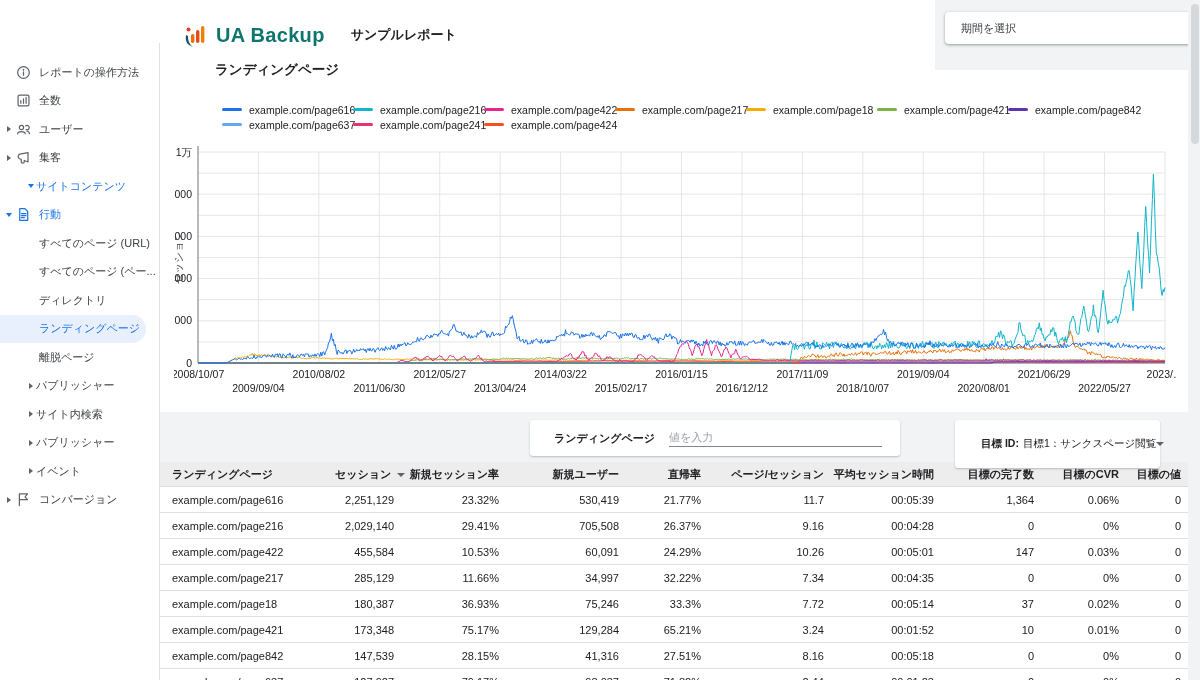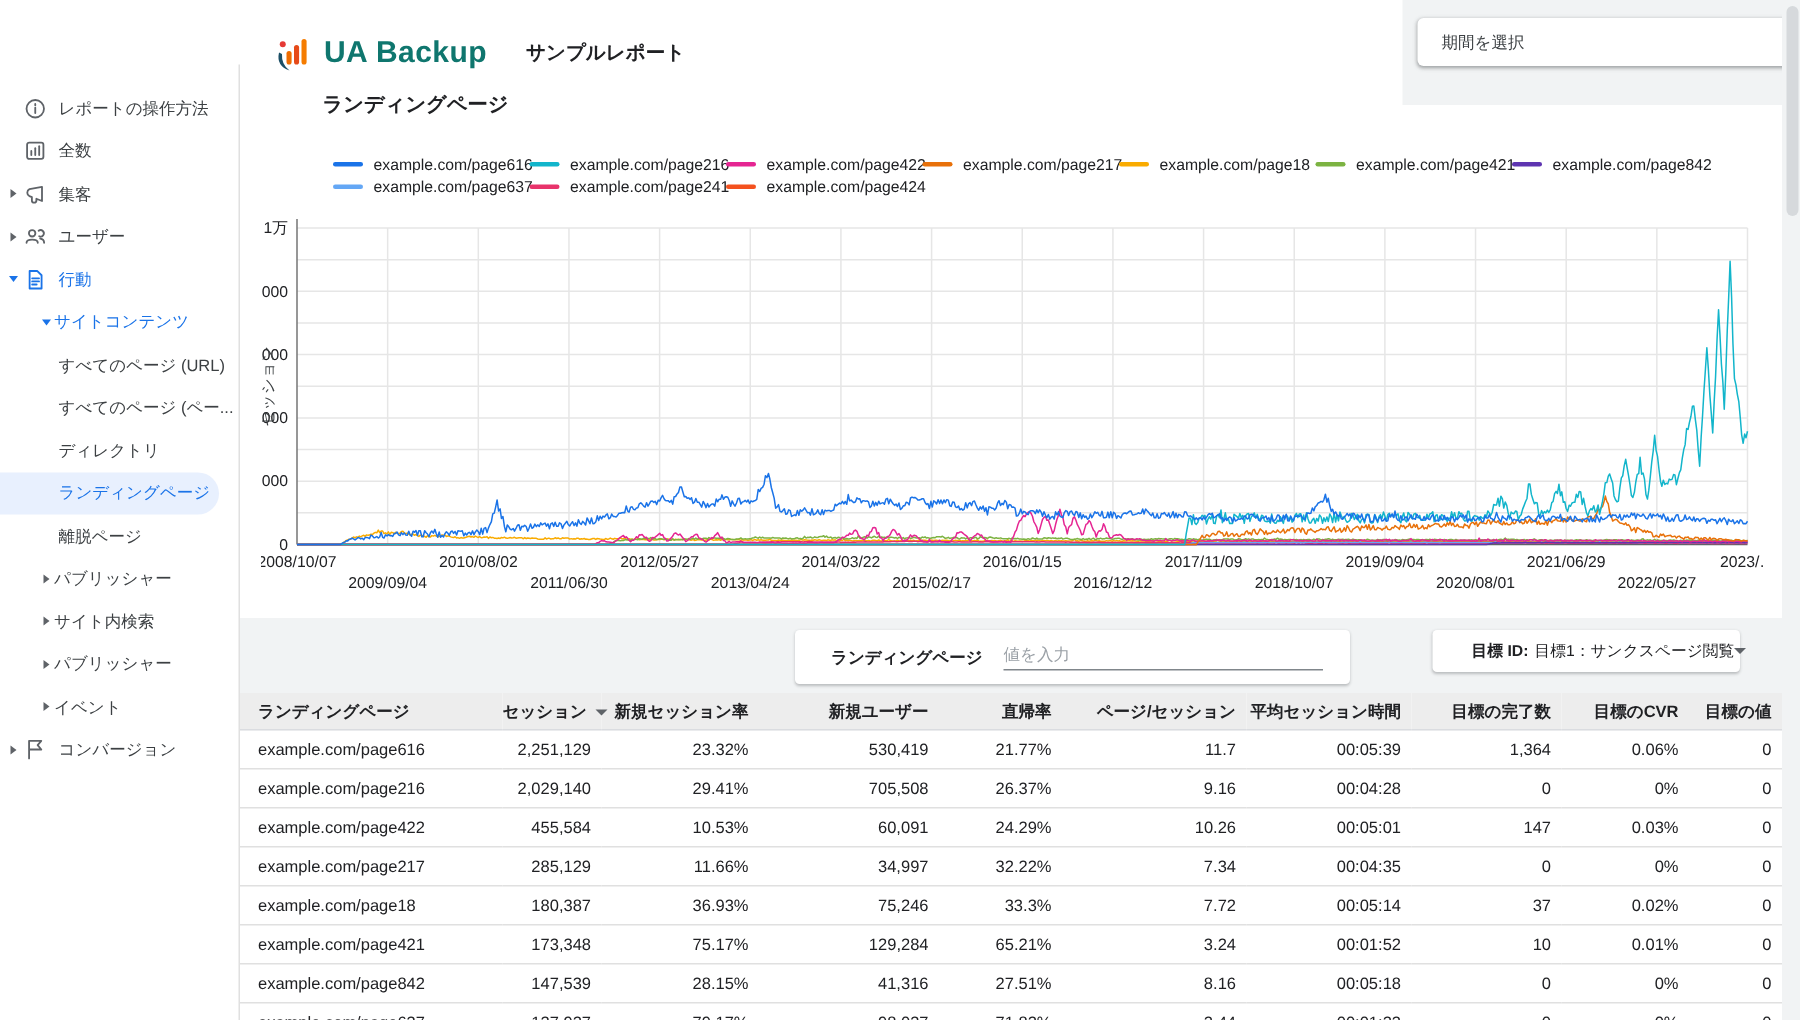--- a/index.html
+++ b/index.html
@@ -43,21 +43,21 @@
   .leg-item{display:flex;align-items:center;font-size:10.5px;color:#202124;cursor:pointer;white-space:nowrap;}
   .leg-swatch{width:20px;height:3px;border-radius:2px;margin-right:7px;flex:0 0 20px;}
   #chart-svg{position:absolute;left:14px;top:40px;}
   
   .filter-card{position:absolute;left:370px;top:8px;width:370px;height:36px;background:#fff;border-radius:3px;
       box-shadow:0 1px 2px rgba(60,64,67,.3);display:flex;align-items:center;box-sizing:border-box;padding:0 18px 0 24px;}
   .f-label{font-size:11px;font-weight:700;color:#202124;margin-right:14px;white-space:nowrap;}
   .f-input{flex:1;border:none;outline:none;border-bottom:1px solid #80868b;font-size:11px;color:#202124;
       padding:2px 0 3px 0;background:transparent;font-family:inherit;}
   .f-input::placeholder{color:#9aa0a6;}
-  .goal-card{position:absolute;left:795px;top:8px;width:205px;height:28px;background:#fff;border-radius:3px;
+  .goal-card{position:absolute;left:795px;top:8px;width:205px;height:48px;background:#fff;border-radius:3px;
       box-shadow:0 1px 2px rgba(60,64,67,.3);display:flex;align-items:center;box-sizing:border-box;
       padding:0 14px 0 26px;font-size:10.5px;color:#202124;cursor:pointer;white-space:nowrap;}
   .g-label{font-weight:700;margin-right:4px;}
   
   .data-table{position:absolute;left:0;top:462px;border-collapse:collapse;table-layout:fixed;width:1028px;font-size:11px;}
   .data-table th{background:#ededed;font-weight:700;color:#202124;height:24px;padding:0 7px 0 0;white-space:nowrap;
       text-align:right;border-bottom:1px solid #dadce0;cursor:pointer;}
   .data-table th:first-child{text-align:left;padding:0 0 0 12px;}
   .data-table td{height:25px;padding:0 7px 0 0;text-align:right;border-bottom:1px solid #e0e0e0;color:#202124;white-space:nowrap;background:#fff;}
   .data-table td:first-child{text-align:left;padding:0 0 0 12px;}
@@ -86,53 +86,53 @@
           <line x1="8" y1="11" x2="8" y2="6.2"></line>
           <line x1="10.8" y1="11" x2="10.8" y2="4.8"></line>
         </svg>
         <span>全数</span>
       </div>
       <div class="side-item lvl0">
         <span class="arr">
           <span class="arr-r"></span>
         </span>
         <svg class="s-icon" viewBox="0 0 16 16" fill="none" stroke="#5f6368" stroke-width="1.3" stroke-linejoin="round" stroke-linecap="round">
-          <path d="M12.8,2.8 v10 l-4,-1.6 v1.2 a1.6,1.6 0 0 1 -3.2,0 v-2.4 l-1.7,-0.7 a2.7,2.7 0 0 1 0,-4.9 z"></path>
-        </svg>
-        <span>集客</span>
-      </div>
-      <div class="side-item lvl0">
-        <span class="arr">
-          <span class="arr-r"></span>
-        </span>
-        <svg class="s-icon" viewBox="0 0 16 16" fill="none" stroke="#5f6368" stroke-width="1.3" stroke-linejoin="round" stroke-linecap="round">
           <circle cx="5.8" cy="5.9" r="2.3"></circle>
           <path d="M1.8,12.6 c0,-3 8,-3 8,0"></path>
           <path d="M10.4,4.1 a2.3,2.3 0 1 1 0.4,3.9"></path>
           <path d="M11.5,9.6 c2.3,0.4 2.8,1.6 2.8,3"></path>
         </svg>
         <span>ユーザー</span>
+      </div>
+      <div class="side-item lvl0">
+        <span class="arr">
+          <span class="arr-r"></span>
+        </span>
+        <svg class="s-icon" viewBox="0 0 16 16" fill="none" stroke="#5f6368" stroke-width="1.3" stroke-linejoin="round" stroke-linecap="round">
+          <path d="M12.8,2.8 v10 l-4,-1.6 v1.2 a1.6,1.6 0 0 1 -3.2,0 v-2.4 l-1.7,-0.7 a2.7,2.7 0 0 1 0,-4.9 z"></path>
+        </svg>
+        <span>集客</span>
+      </div>
+      <div class="side-item lvl1 active">
+        <span class="arr">
+          <span class="arr-d"></span>
+        </span>
+        <span>サイトコンテンツ</span>
       </div>
       <div class="side-item lvl0 active">
         <span class="arr">
           <span class="arr-d"></span>
         </span>
         <svg class="s-icon" viewBox="0 0 16 16" fill="none" stroke="#1a73e8" stroke-width="1.3" stroke-linejoin="round" stroke-linecap="round">
           <path d="M4,1.8 h5.5 l3,3 v9.4 h-8.5 z"></path>
           <line x1="5.8" y1="7" x2="10.7" y2="7"></line>
           <line x1="5.8" y1="9.2" x2="10.7" y2="9.2"></line>
           <line x1="5.8" y1="11.4" x2="9" y2="11.4"></line>
         </svg>
         <span>行動</span>
-      </div>
-      <div class="side-item lvl1 active">
-        <span class="arr">
-          <span class="arr-d"></span>
-        </span>
-        <span>サイトコンテンツ</span>
       </div>
       <div class="side-item lvl2">
         <span>すべてのページ (URL)</span>
       </div>
       <div class="side-item lvl2">
         <span>すべてのページ (ペー...</span>
       </div>
       <div class="side-item lvl2">
         <span>ディレクトリ</span>
       </div>

